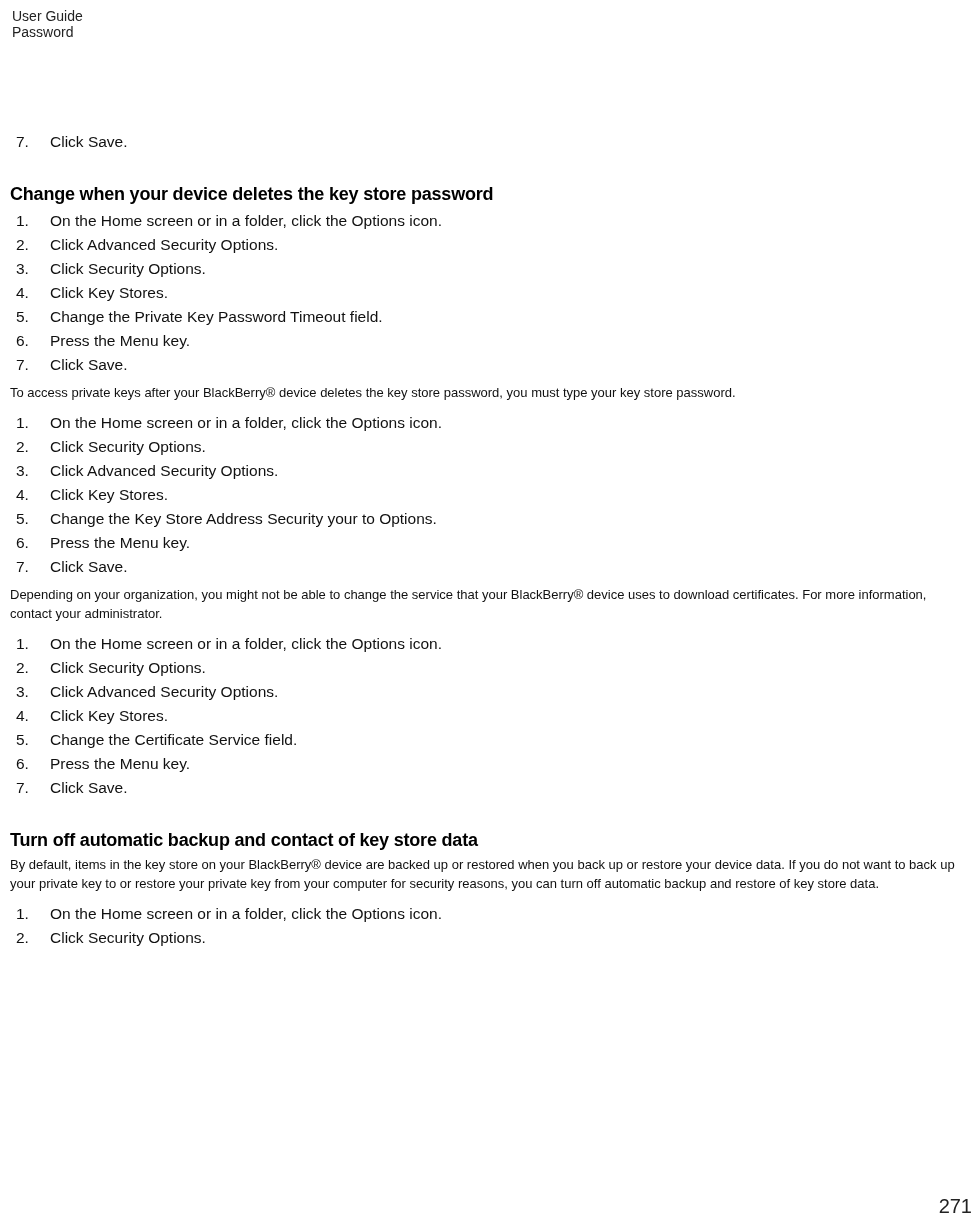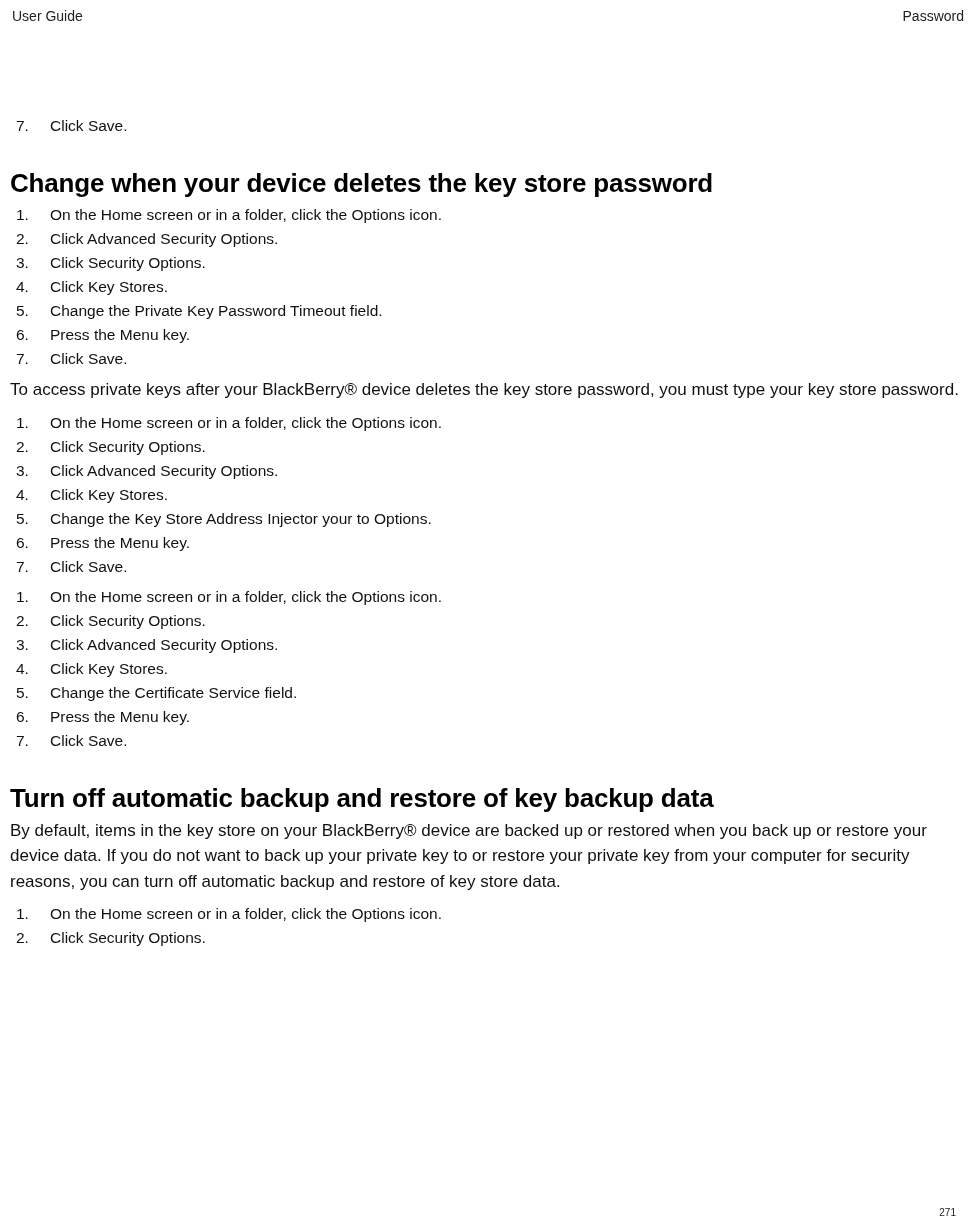--- a/index.html
+++ b/index.html
@@ -18,20 +18,21 @@
     width: 976px;
     height: 1228px;
     padding: 8px 10px 10px 10px;
   }
   .header {
     display: flex;
     justify-content: space-between;
     font-size: 14px;
     color: #222;
     padding: 0 2px;
+    flex-direction: column;
   }
   .content {
     padding: 90px 0 0 0;
   }
   ol.numbered {
     list-style: none;
     margin: 0 0 6px 0;
     padding: 0 0 0 6px;
   }
   ol.numbered > li {
@@ -45,36 +46,36 @@
     width: 24px;
     flex: 0 0 24px;
     text-align: left;
   }
   ol.numbered > li > .txt {
     flex: 1 1 auto;
     padding-left: 10px;
   }
   .txt b { font-weight: 400; }
   h2.section {
-    font-size: 26px;
+    font-size: 18px;
     font-weight: 700;
     margin: 30px 0 4px 0;
     letter-spacing: -0.2px;
   }
   p.body {
-    font-size: 17px;
+    font-size: 13px;
     line-height: 1.5;
     margin: 4px 0 8px 0;
     color: #111;
   }
   .footer {
     position: absolute;
-    right: 20px;
+    right: 4px;
     bottom: 10px;
-    font-size: 10px;
+    font-size: 20px;
     color: #222;
   }
 </style>
 </head>
 <body>
 
 <div class="page">
 
   <div class="header">
     <span>User Guide</span>
@@ -137,32 +138,33 @@
       <li>
           <span class="num">3.</span>
           <span class="txt"><span>Click </span><b>Advanced Security Options</b><span>.</span></span>
         </li>
       <li>
           <span class="num">4.</span>
           <span class="txt"><span>Click </span><b>Key Stores</b><span>.</span></span>
         </li>
       <li>
           <span class="num">5.</span>
-          <span class="txt"><span>Change the </span><b>Key Store Address Injector</b><span> your to </span><b>Options</b><span>.</span></span>
+          <span class="txt"><span>Change the </span><b>Key Store Address Security</b><span> your to </span><b>Options</b><span>.</span></span>
         </li>
       <li>
           <span class="num">6.</span>
           <span class="txt"><span>Press the </span><b>Menu</b><span> key.</span></span>
         </li>
       <li>
           <span class="num">7.</span>
           <span class="txt"><span>Click </span><b>Save</b><span>.</span></span>
         </li>
     </ol>
 
+    <p class="body">Depending on your organization, you might not be able to change the service that your BlackBerry® device uses to download certificates. For more information, contact your administrator.</p>
     <ol class="numbered">
       <li>
           <span class="num">1.</span>
           <span class="txt"><span>On the Home screen or in a folder, click the </span><b>Options</b><span> icon.</span></span>
         </li>
       <li>
           <span class="num">2.</span>
           <span class="txt"><span>Click </span><b>Security Options</b><span>.</span></span>
         </li>
       <li>
@@ -180,21 +182,21 @@
       <li>
           <span class="num">6.</span>
           <span class="txt"><span>Press the </span><b>Menu</b><span> key.</span></span>
         </li>
       <li>
           <span class="num">7.</span>
           <span class="txt"><span>Click </span><b>Save</b><span>.</span></span>
         </li>
     </ol>
 
-    <h2 class="section">Turn off automatic backup and restore of key backup data</h2>
+    <h2 class="section">Turn off automatic backup and contact of key store data</h2>
     <p class="body">By default, items in the key store on your BlackBerry® device are backed up or restored when you back up or restore your device data. If you do not want to back up your private key to or restore your private key from your computer for security reasons, you can turn off automatic backup and restore of key store data.</p>
     <ol class="numbered">
       <li>
           <span class="num">1.</span>
           <span class="txt"><span>On the Home screen or in a folder, click the </span><b>Options</b><span> icon.</span></span>
         </li>
       <li>
           <span class="num">2.</span>
           <span class="txt"><span>Click </span><b>Security Options</b><span>.</span></span>
         </li>

